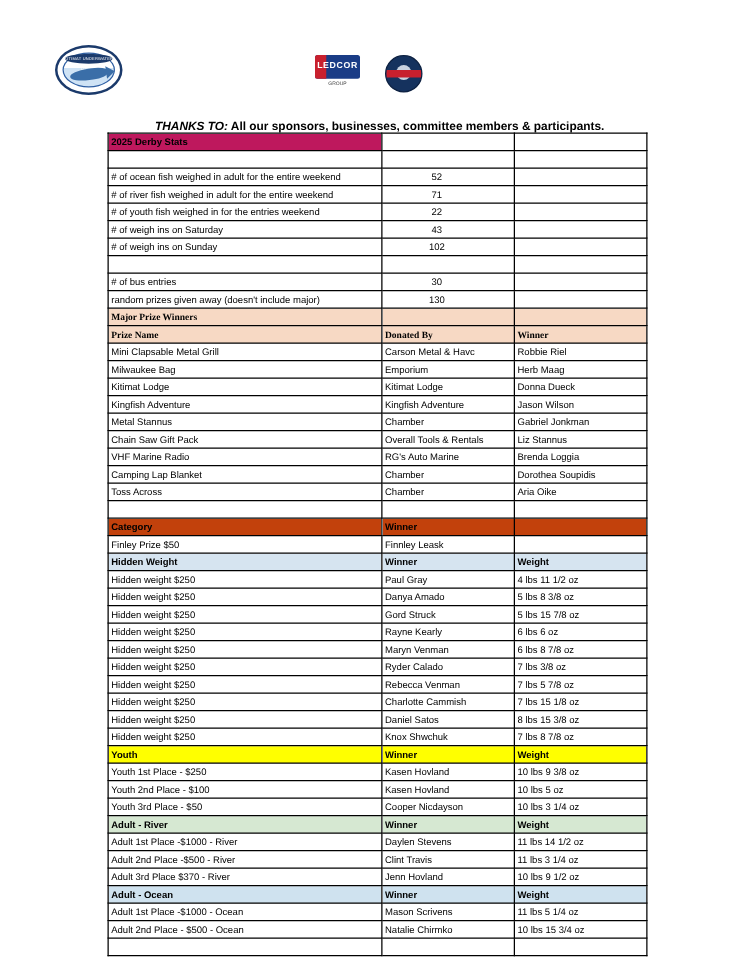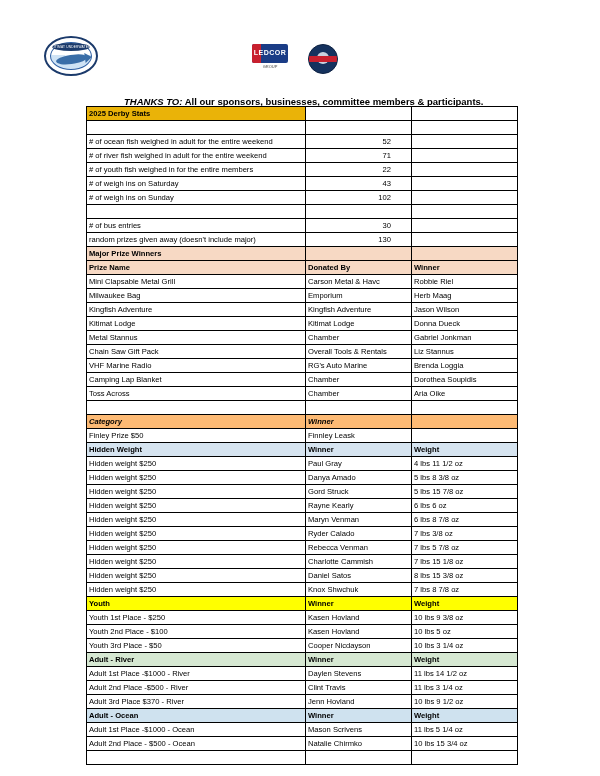--- a/index.html
+++ b/index.html
@@ -198,28 +198,28 @@
     padding: 0 2px;
     overflow: hidden;
     white-space: nowrap;
     vertical-align: middle;
     line-height: 11px;
   }
   .c1 { width: 219px; }
   .c2 { width: 106px; }
   .c3 { width: 106px; }
 
-  td.num { text-align: right; padding-right: 20px; }
+  td.num { text-align: center; padding-right: 20px; }
 
   .bold { font-weight: bold; }
 
-  .fill-title   { background: #eab308; }
+  .fill-title   { background: #be185d; }
   .fill-major   { background: #f7d9c4; }
-  .fill-hdr-maj { background: #f7d9c4; font-weight: bold; }
-  .fill-cat     { background: #fdba74; font-weight: bold; font-style: italic; }
+  .fill-hdr-maj { background: #f7d9c4; font-weight: bold; font-family: Liberation Serif, serif; }
+  .fill-cat     { background: #c2410c; font-weight: bold; }
   .fill-hidden  { background: #d6e4f0; font-weight: bold; }
   .fill-youth   { background: #ffff00; font-weight: bold; }
   .fill-river   { background: #d6e8d2; font-weight: bold; }
   .fill-ocean   { background: #cfe2ef; font-weight: bold; }
 </style>
 </head>
 <body>
 
 <div class="page">
 
@@ -277,21 +277,21 @@
         <td># of ocean fish weighed in adult for the entire weekend</td>
         <td class="num">52</td>
         <td></td>
       </tr>
       <tr>
         <td># of river fish weighed in adult for the entire weekend</td>
         <td class="num">71</td>
         <td></td>
       </tr>
       <tr>
-        <td># of youth fish weighed in for the entire members</td>
+        <td># of youth fish weighed in for the entries weekend</td>
         <td class="num">22</td>
         <td></td>
       </tr>
       <tr>
         <td># of weigh ins on Saturday</td>
         <td class="num">43</td>
         <td></td>
       </tr>
       <tr>
         <td># of weigh ins on Sunday</td>
@@ -331,30 +331,30 @@
         <td>Mini Clapsable Metal Grill</td>
         <td>Carson Metal &amp; Havc</td>
         <td>Robbie Riel</td>
       </tr>
       <tr>
         <td>Milwaukee Bag</td>
         <td>Emporium</td>
         <td>Herb Maag</td>
       </tr>
       <tr>
+        <td>Kitimat Lodge</td>
+        <td>Kitimat Lodge</td>
+        <td>Donna Dueck</td>
+      </tr>
+      <tr>
         <td>Kingfish Adventure</td>
         <td>Kingfish Adventure</td>
         <td>Jason Wilson</td>
       </tr>
       <tr>
-        <td>Kitimat Lodge</td>
-        <td>Kitimat Lodge</td>
-        <td>Donna Dueck</td>
-      </tr>
-      <tr>
         <td>Metal Stannus</td>
         <td>Chamber</td>
         <td>Gabriel Jonkman</td>
       </tr>
       <tr>
         <td>Chain Saw Gift Pack</td>
         <td>Overall Tools &amp; Rentals</td>
         <td>Liz Stannus</td>
       </tr>
       <tr>

